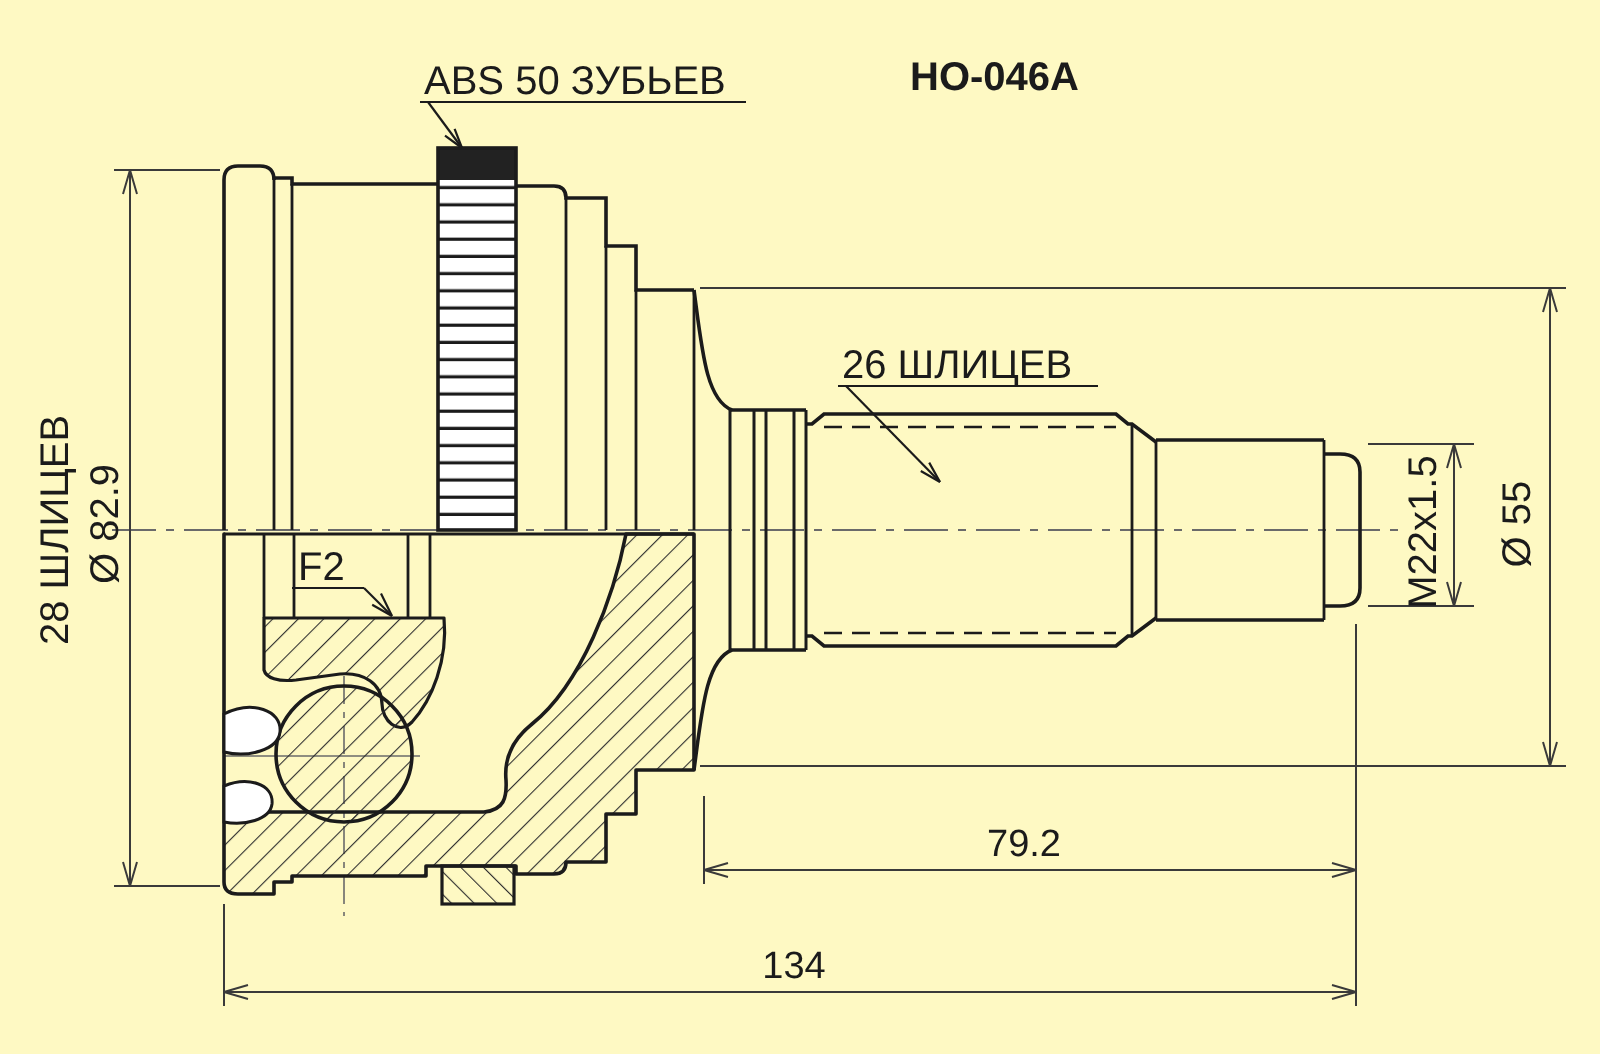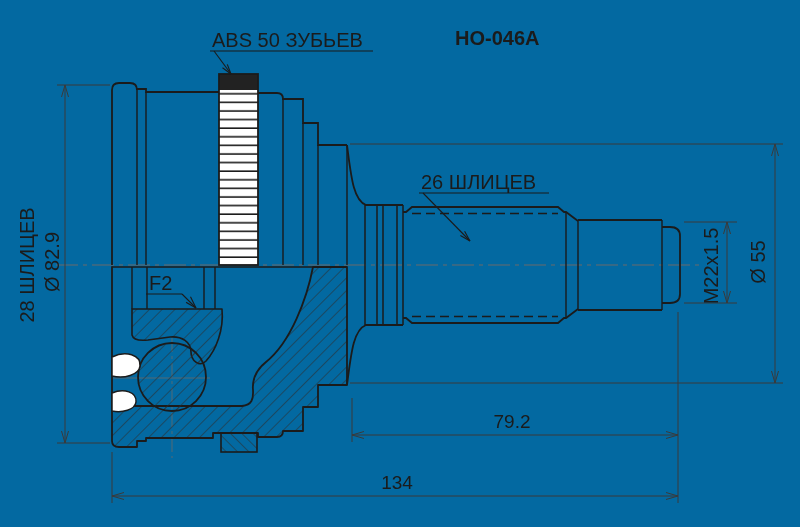--- a/index.html
+++ b/index.html
@@ -1,16 +1,16 @@
 <!DOCTYPE html>
 <html><head>
 <meta charset="utf-8">
 <style>
   html,body{margin:0;padding:0;background:#fff;}
-  .stage{position:relative;width:800px;height:527px;background:#0369a1;overflow:hidden;
+  .stage{position:relative;width:800px;height:527px;background:#fef9c3;overflow:hidden;
          font-family:"Liberation Sans", sans-serif;}
   svg{display:block}
   text{font-family:"Liberation Sans", sans-serif; fill:#1b1b1b;}
   .lbl{font-size:20px;}
   .lbl-bold{font-size:20px;font-weight:bold;}
   .dim{font-size:19px;}
 </style>
 </head>
 <body>
 

